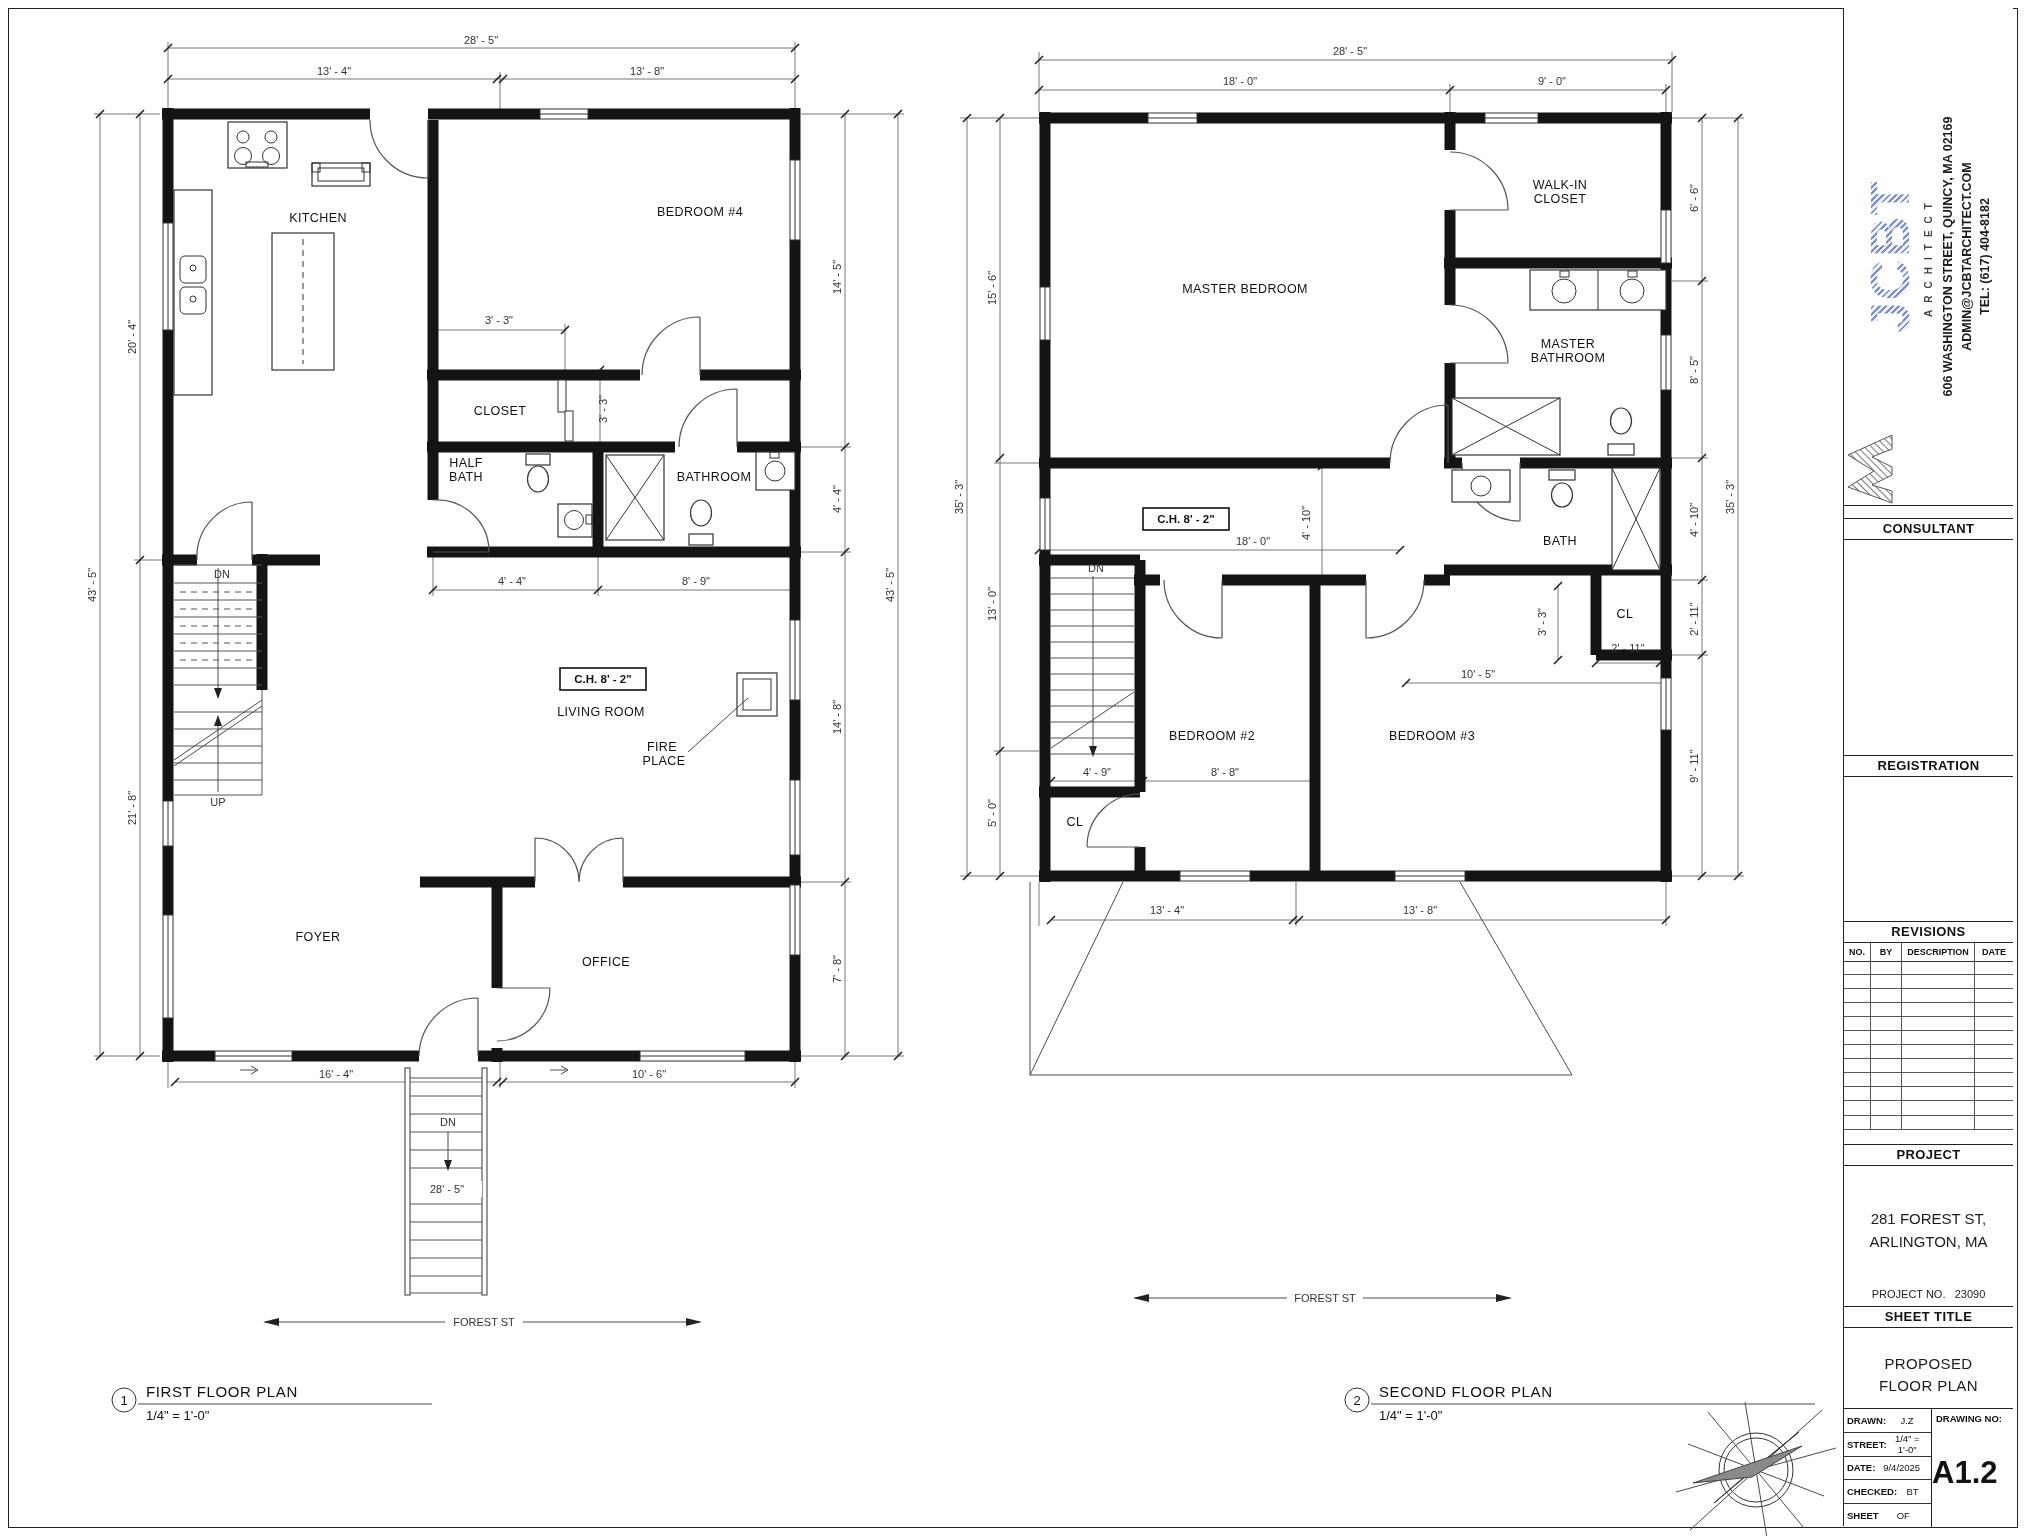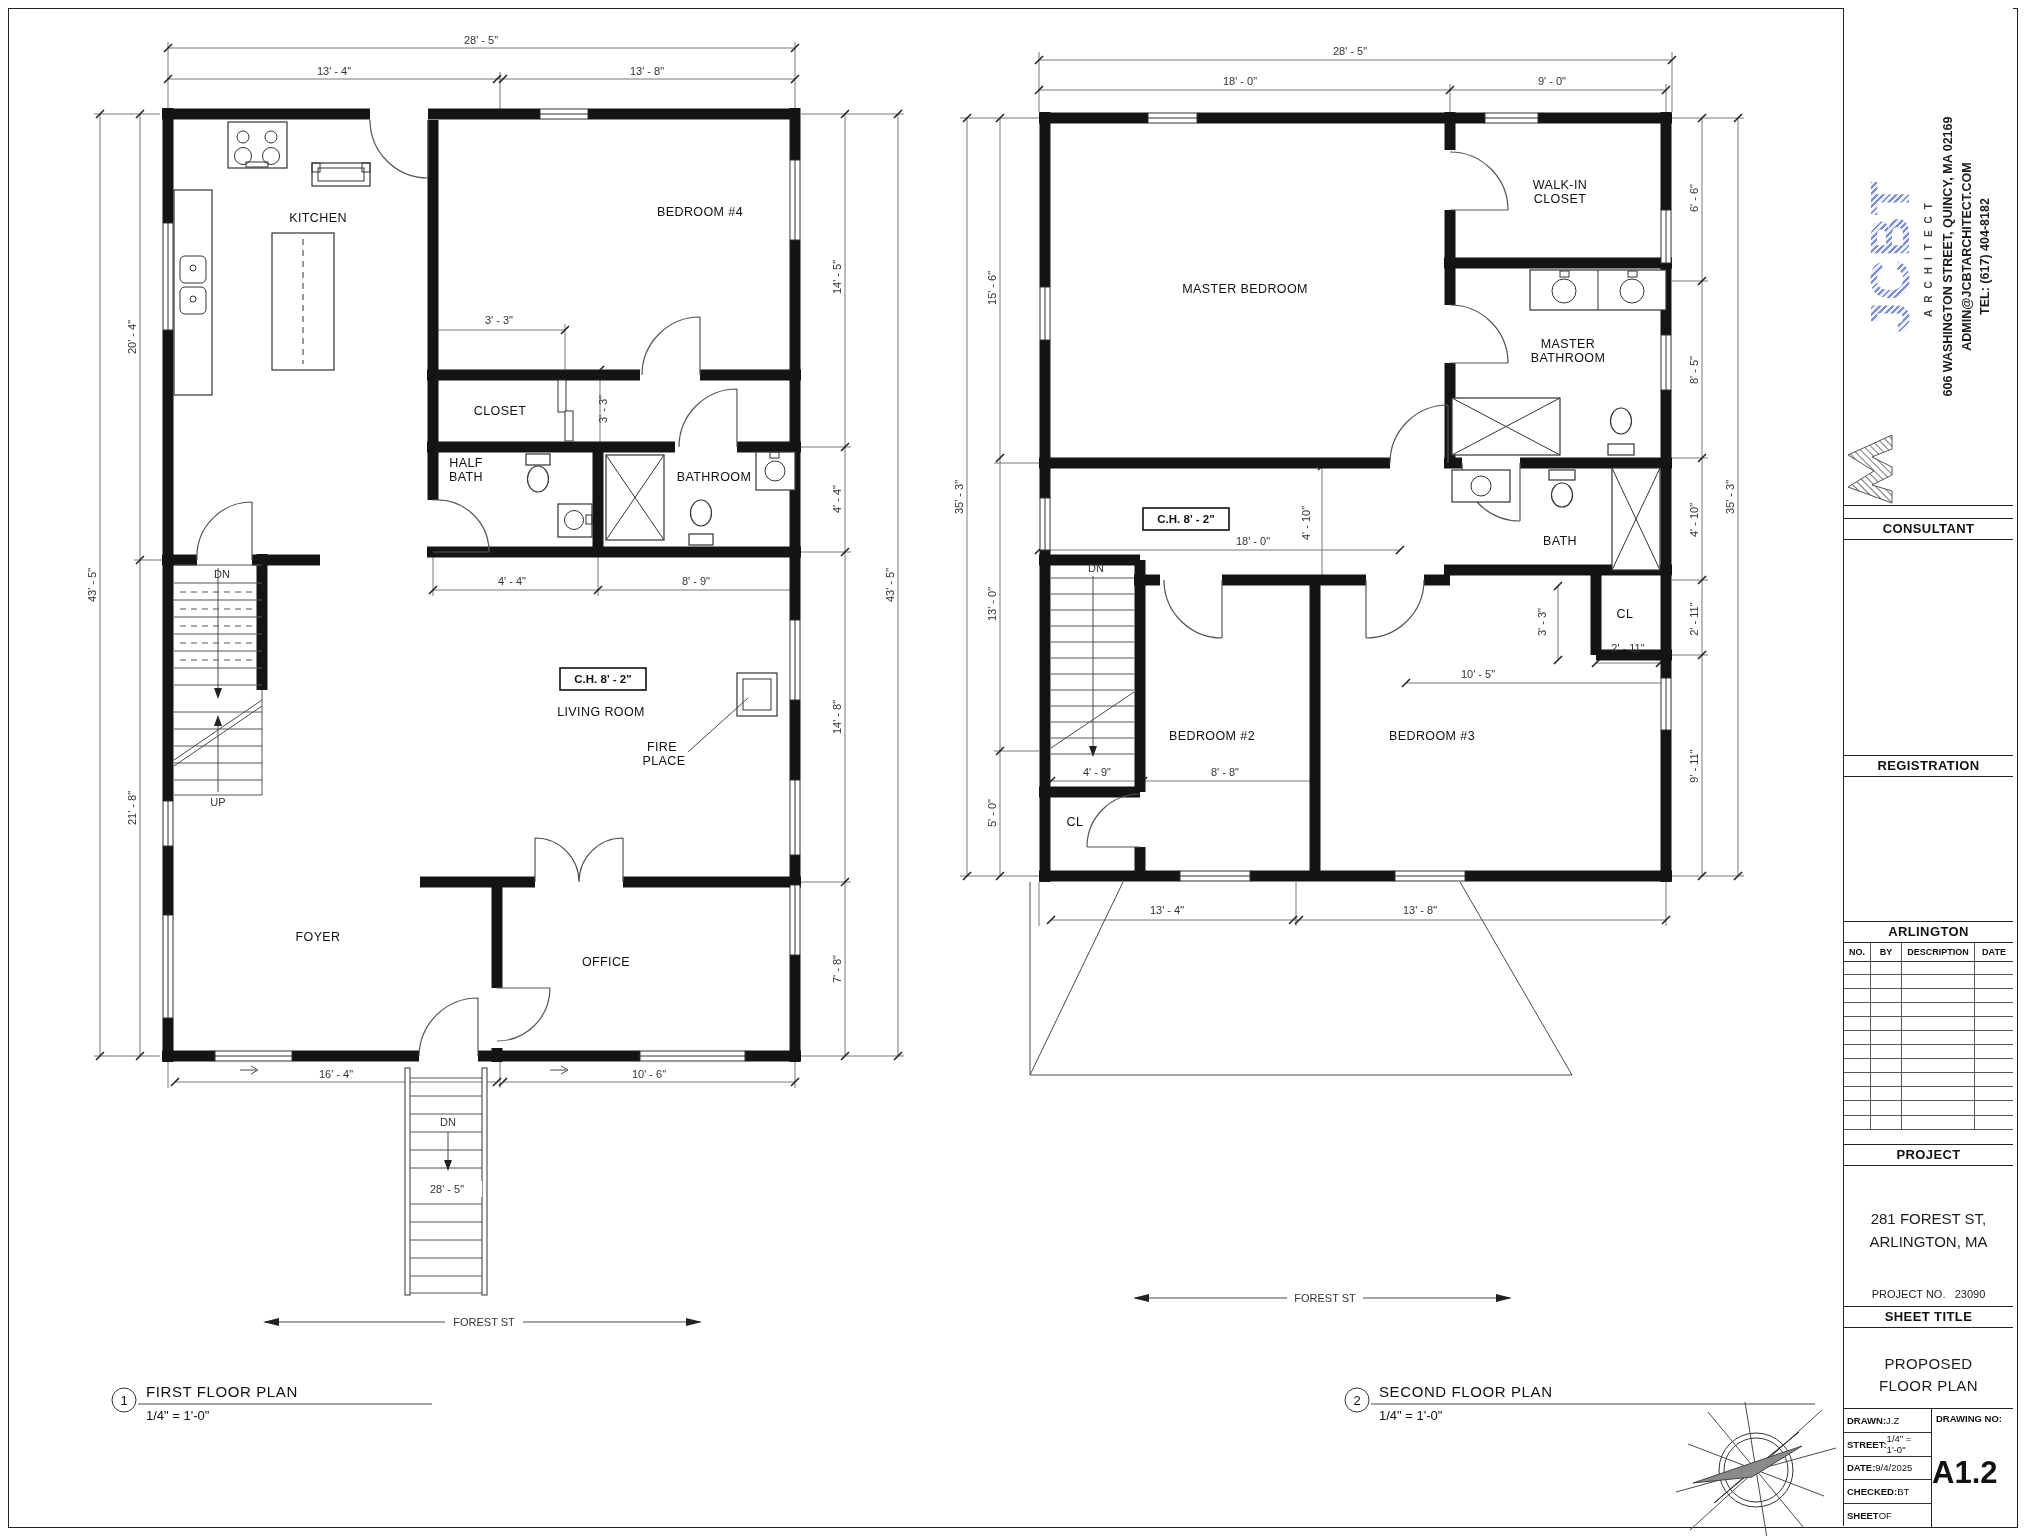--- a/index.html
+++ b/index.html
@@ -44,21 +44,21 @@
   .c-no{width:26px;border-right:1px solid #555;}
   .c-by{width:30px;border-right:1px solid #555;}
   .c-desc{flex:1;border-right:1px solid #555;}
   .c-date{width:38px;}
   .projbox{position:absolute;left:0;width:100%;text-align:center;color:#1c1c1c;}
   .info{position:absolute;left:0;top:1400px;width:100%;height:118px;border-top:1.5px solid #222;display:flex;}
   .info-left{width:87px;display:flex;flex-direction:column;border-right:1.5px solid #222;}
   .irow{flex:1;display:flex;align-items:center;border-bottom:1px solid #333;padding:0 3px;}
   .irow:last-child{border-bottom:none;}
   .ilab{font-size:9.5px;font-weight:bold;color:#111;}
-  .ival{font-size:9.5px;color:#111;flex:1;}
+  .ival{font-size:9.5px;color:#111;flex:1;text-align:center;}
   .info-right{flex:1;position:relative;}
   .dnlab{position:absolute;left:4px;top:4px;font-size:9.5px;font-weight:bold;color:#111;}
   .dnval{position:absolute;left:0;right:0;top:46px;text-align:left;font-size:31px;font-weight:bold;color:#111;}
 </style>
 </head>
 <body>
 
 <div class="sheet">
   <div class="sheet-border"></div>
 
@@ -409,21 +409,21 @@
         <div class="addr">
           <div>606 WASHINGTON STREET, QUINCY, MA 02169</div>
           <div>ADMIN@JCBTARCHITECT.COM</div>
           <div>TEL: (617) 404-8182</div>
         </div>
       </div>
     </div>
 
     <div class="bar" style="top:510px">CONSULTANT</div>
     <div class="bar" style="top:747px">REGISTRATION</div>
-    <div class="bar" style="top:913px">ARLINGTON</div>
+    <div class="bar" style="top:913px">REVISIONS</div>
 
     <div class="revhead" style="top:934.5px">
       <span class="c-no">NO.</span>
       <span class="c-by">BY</span>
       <span class="c-desc">DESCRIPTION</span>
       <span class="c-date">DATE</span>
     </div>
     <div class="rrows" style="top:952.5px">
       <div class="rrow">
           <span class="c-no"></span>

